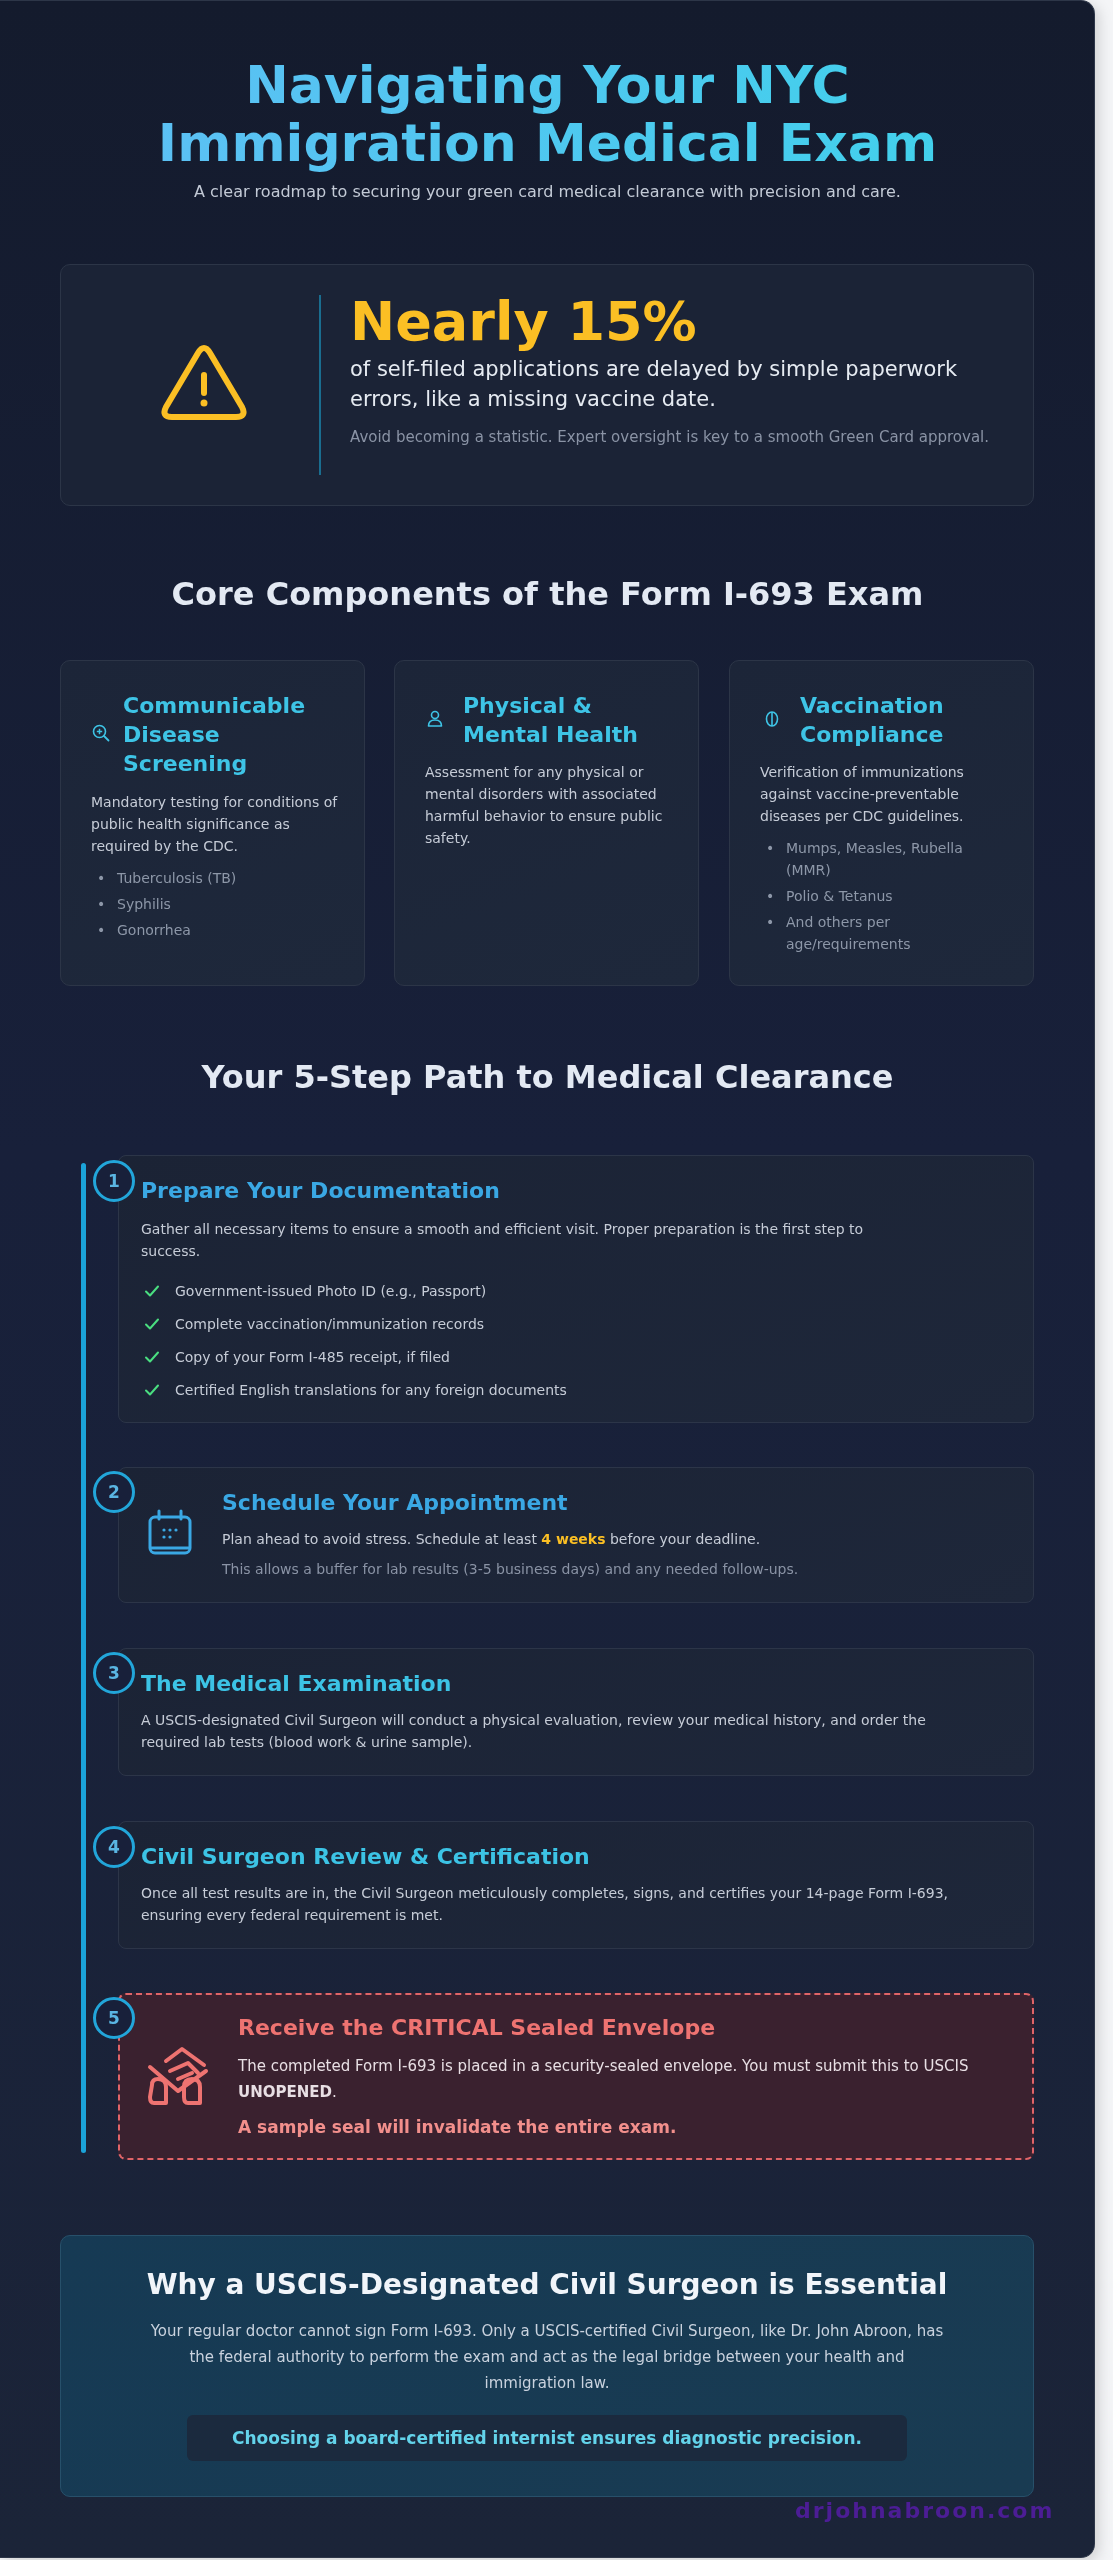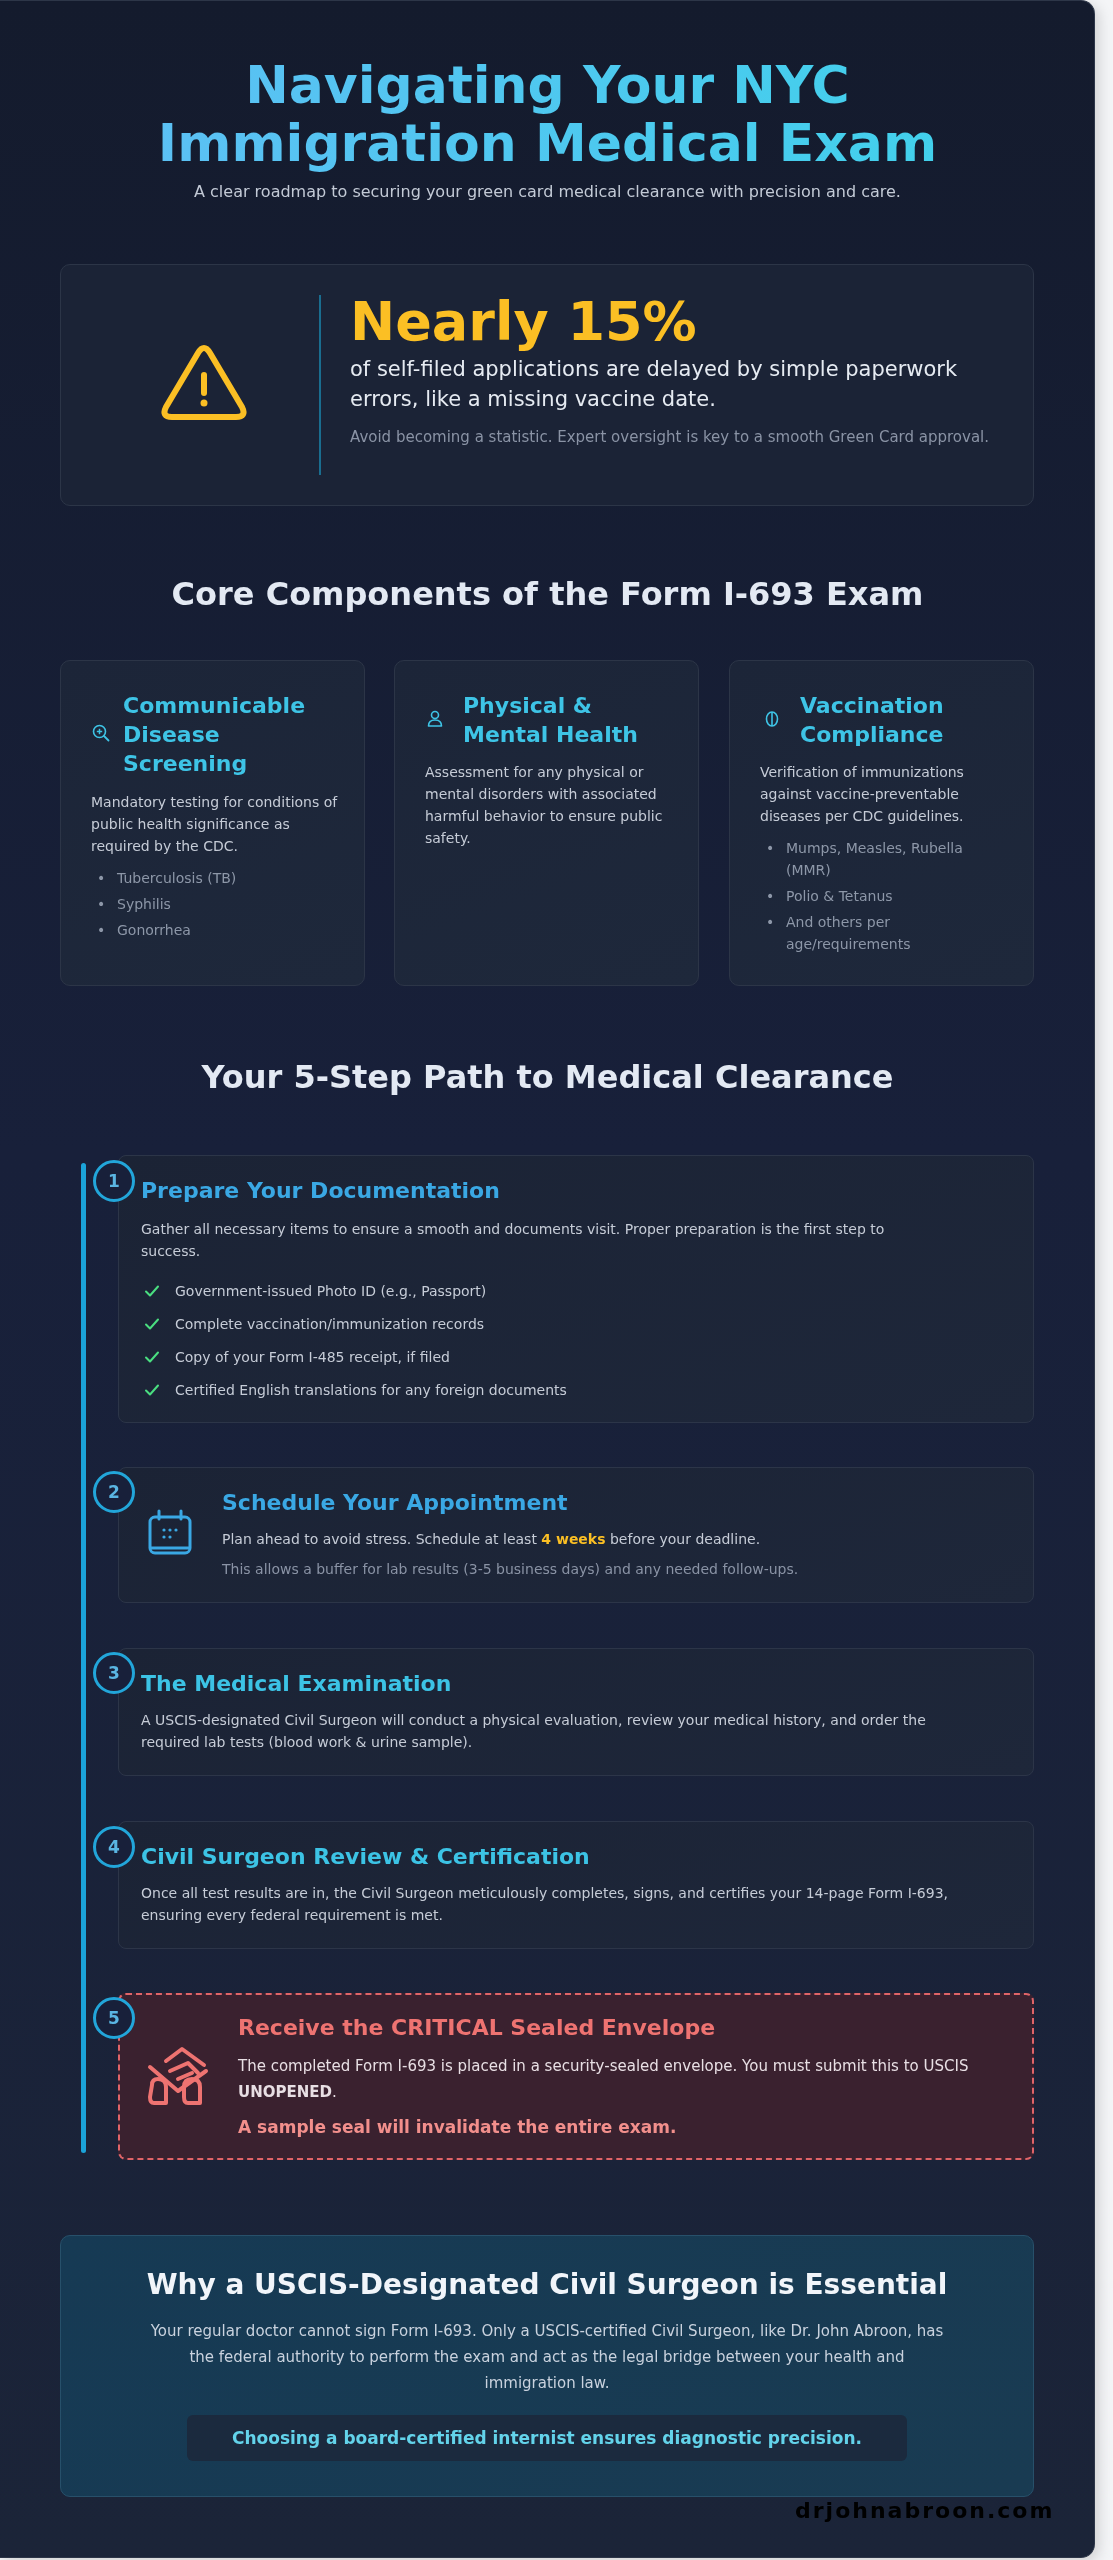--- a/index.html
+++ b/index.html
@@ -63,21 +63,21 @@
 
   .crit-card { left: 118px; top: 1993px; width: 916px; height: 167px; background: #3a212f; border: 2px dashed #e06468; border-radius: 8px; }
   .crit-title { font-size: 22px; font-weight: bold; color: #ee7371; }
   .crit-body { font-size: 15px; line-height: 26px; color: #e8dfe4; }
   .crit-warn { font-size: 17px; font-weight: bold; color: #f28f8c; }
 
   .why-card { left: 60px; top: 2235px; width: 974px; height: 262px; background: linear-gradient(135deg, #163a54, #193b52); border: 1px solid #27506a; border-radius: 10px; }
   .why-title { left: 60px; width: 974px; top: 2268px; text-align: center; color: #f1f5fa; font-weight: bold; font-size: 28px; }
   .why-body { left: 150px; width: 794px; top: 2318px; text-align: center; color: #c9d2de; font-size: 15px; line-height: 26px; }
   .why-callout { left: 187px; top: 2415px; width: 720px; height: 46px; background: #1b2a3e; border-radius: 6px; display: flex; align-items: center; justify-content: center; color: #63d3ea; font-weight: bold; font-size: 17px; }
-  .footer-domain { left: 795px; top: 2498px; font-size: 22px; font-weight: bold; color: #000000; letter-spacing: 2px; }
+  .footer-domain { left: 795px; top: 2498px; font-size: 22px; font-weight: bold; color: #4c1d95; letter-spacing: 2px; }
 </style>
 </head>
 <body>
 
 <div class="frame"></div>
 
 <h1 class="abs title">
   <span>Navigating Your NYC</span><br>
   <span>Immigration Medical Exam</span>
 </h1>
@@ -133,21 +133,21 @@
     <li>Polio &amp; Tetanus</li>
     <li>And others per age/requirements</li>
   </ul>
 </div>
 
 <h2 class="abs section-h" style="top:1058px;">Your 5-Step Path to Medical Clearance</h2>
 <div class="abs timeline-line"></div>
 
 <div class="abs step-card" style="top:1155px;height:268px;">
   <div class="abs step-title" style="left:22px;top:22px;text-align:right;">Prepare Your Documentation</div>
-  <p class="abs step-body" style="left:22px;top:62px;width:780px;">Gather all necessary items to ensure a smooth and documents visit. Proper preparation is the first step to success.</p>
+  <p class="abs step-body" style="left:22px;top:62px;width:780px;">Gather all necessary items to ensure a smooth and efficient visit. Proper preparation is the first step to success.</p>
   <ul class="abs checks" style="left:24px;top:118px;width:800px;">
     <li>
       <svg class="ck" viewBox="0 0 18 18">
           <path d="M3 9.5 L7 13.5 L15 4.5" fill="none" stroke="#4ade80" stroke-width="2" stroke-linecap="round" stroke-linejoin="round"></path>
         </svg>
       <span>Government-issued Photo ID (e.g., Passport)</span>
     </li>
     <li>
       <svg class="ck" viewBox="0 0 18 18">
           <path d="M3 9.5 L7 13.5 L15 4.5" fill="none" stroke="#4ade80" stroke-width="2" stroke-linecap="round" stroke-linejoin="round"></path>

